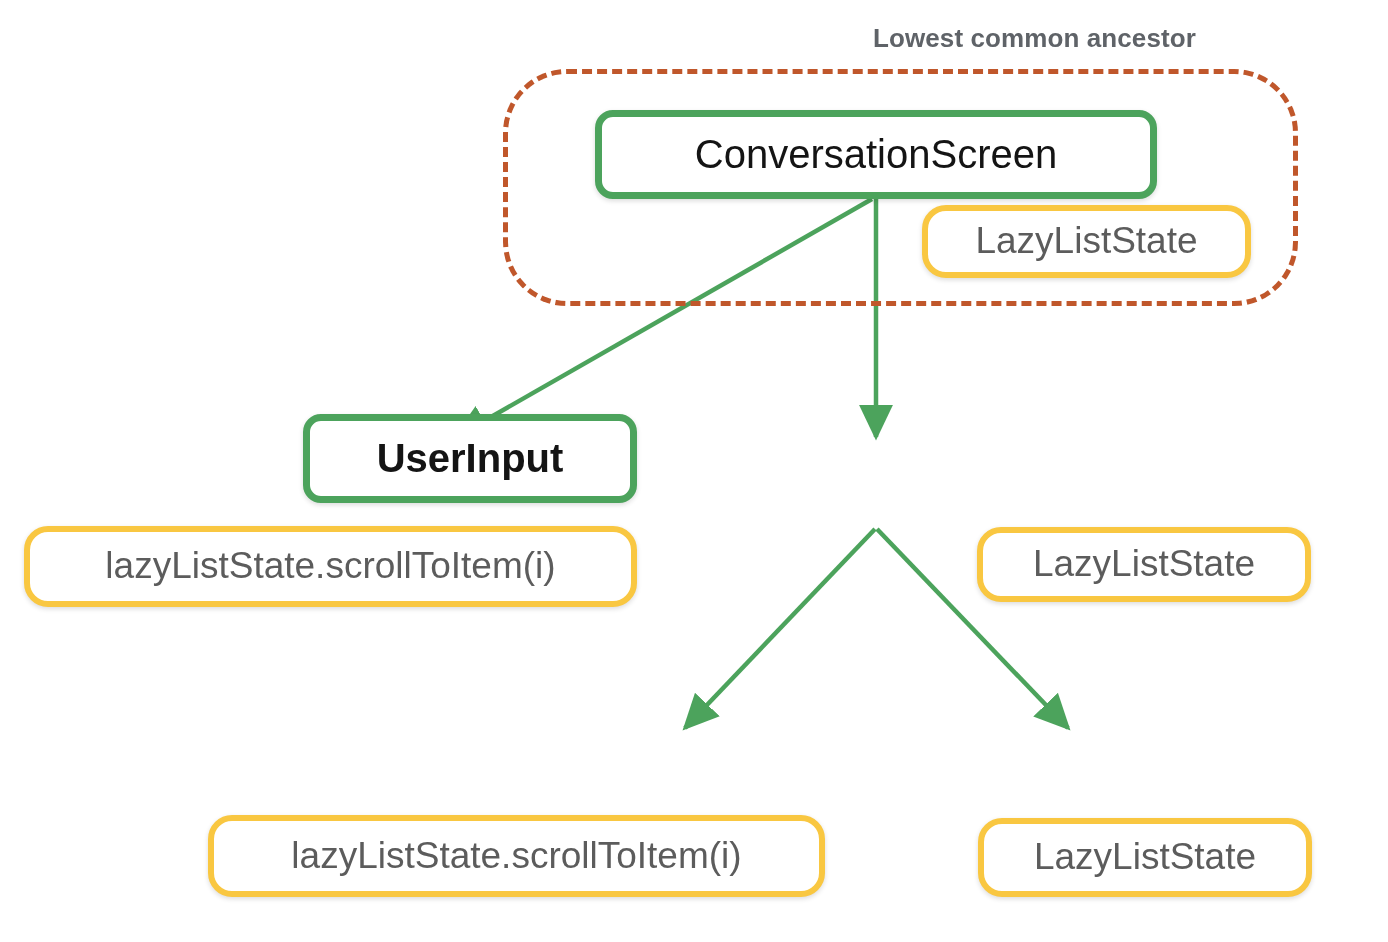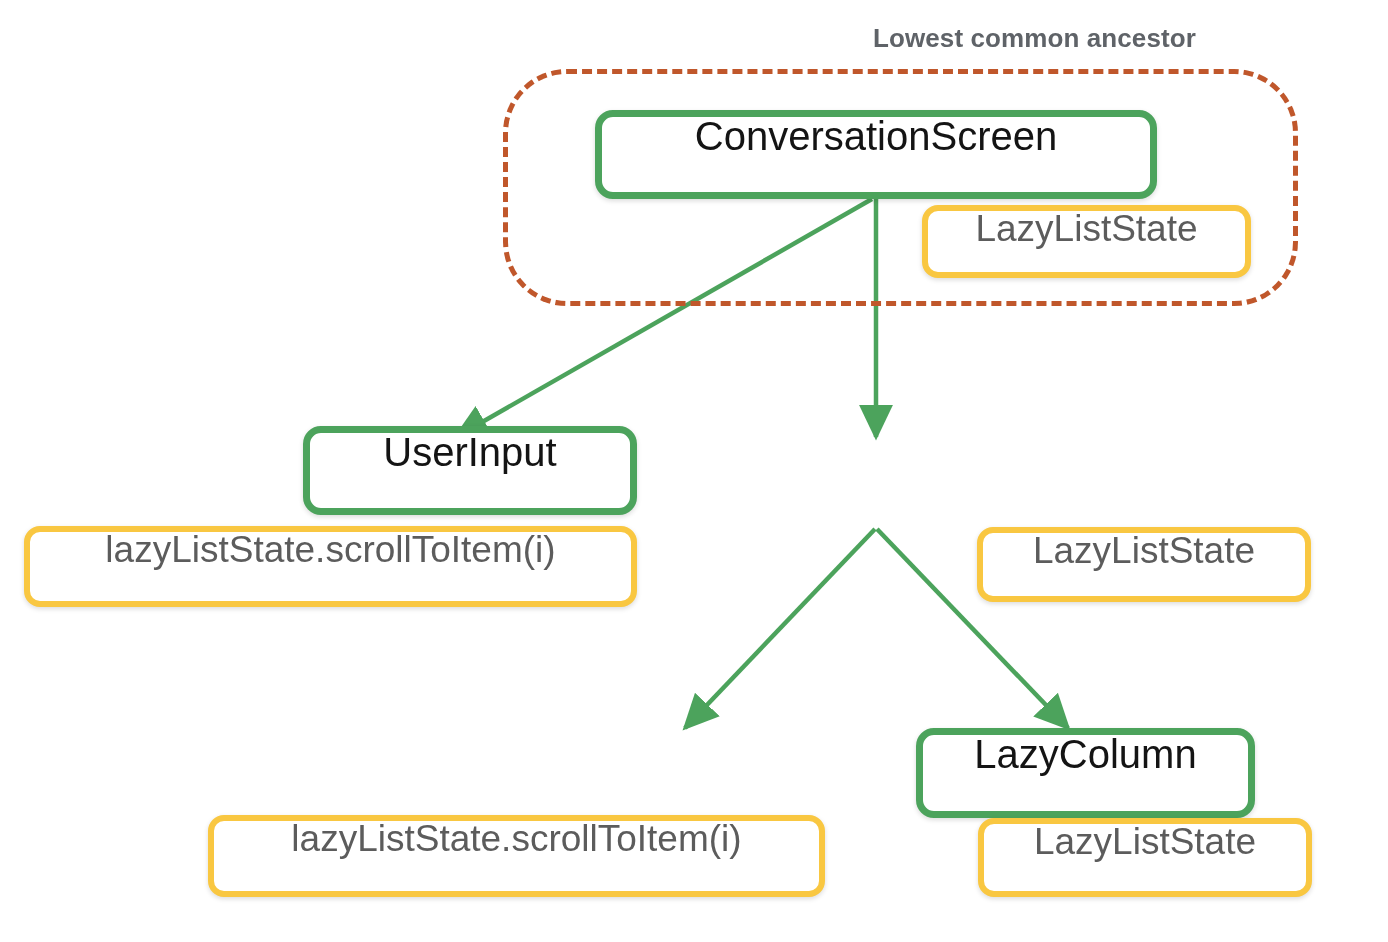--- a/index.html
+++ b/index.html
@@ -46,37 +46,38 @@
     letter-spacing: 0.1px;
     white-space: nowrap;
     z-index: 6;
   }
 
   
   .node {
     position: absolute;
     box-sizing: border-box;
     display: flex;
+    align-items: center;
     justify-content: center;
     background: #ffffff;
     border-radius: 18px;
     white-space: nowrap;
     box-shadow: 0 2px 5px rgba(0,0,0,0.14);
   }
   .node.green {
     border: 7px solid #4ca35c;
     color: #141414;
     font-size: 40px;
     z-index: 4;
   }
   .node.yellow {
     border: 6px solid #f9c741;
     color: #5c5c5c;
     font-size: 37px;
-    border-radius: 16px;
+    border-radius: 24px;
     z-index: 5;
   }
   .node .node-text {
     line-height: 1;
     transform: translateY(-1px);
   }
 </style>
 </head>
 <body>
 
@@ -102,39 +103,36 @@
   <div class="lca-box" style="left:503px; top:69px; width:795px; height:237px;"></div>
 
   <div class="node green" style="left:595px; top:110px; width:562px; height:89px;">
     <span class="node-text">ConversationScreen</span>
   </div>
 
   <div class="node yellow" style="left:922px; top:205px; width:329px; height:73px;">
     <span class="node-text">LazyListState</span>
   </div>
 
-  <div class="node green" style="left:303px; top:426px; width:334px; height:89px;">
+  <div class="node green" style="left:303px; top:414px; width:334px; height:89px;font-weight:bold;">
     <span class="node-text">UserInput</span>
   </div>
 
   <div class="node yellow" style="left:24px; top:526px; width:613px; height:81px;">
     <span class="node-text">lazyListState.scrollToItem(i)</span>
   </div>
 
 
   <div class="node yellow" style="left:977px; top:527px; width:334px; height:75px;">
     <span class="node-text">LazyListState</span>
   </div>
 
 
   <div class="node yellow" style="left:208px; top:815px; width:617px; height:82px;">
     <span class="node-text">lazyListState.scrollToItem(i)</span>
   </div>
 
-  <div class="node green" style="left:916px; top:728px; width:339px; height:90px;">
-    <span class="node-text">LazyColumn</span>
-  </div>
 
   <div class="node yellow" style="left:978px; top:818px; width:334px; height:79px;">
     <span class="node-text">LazyListState</span>
   </div>
 
 </div>
 
 </body></html>

